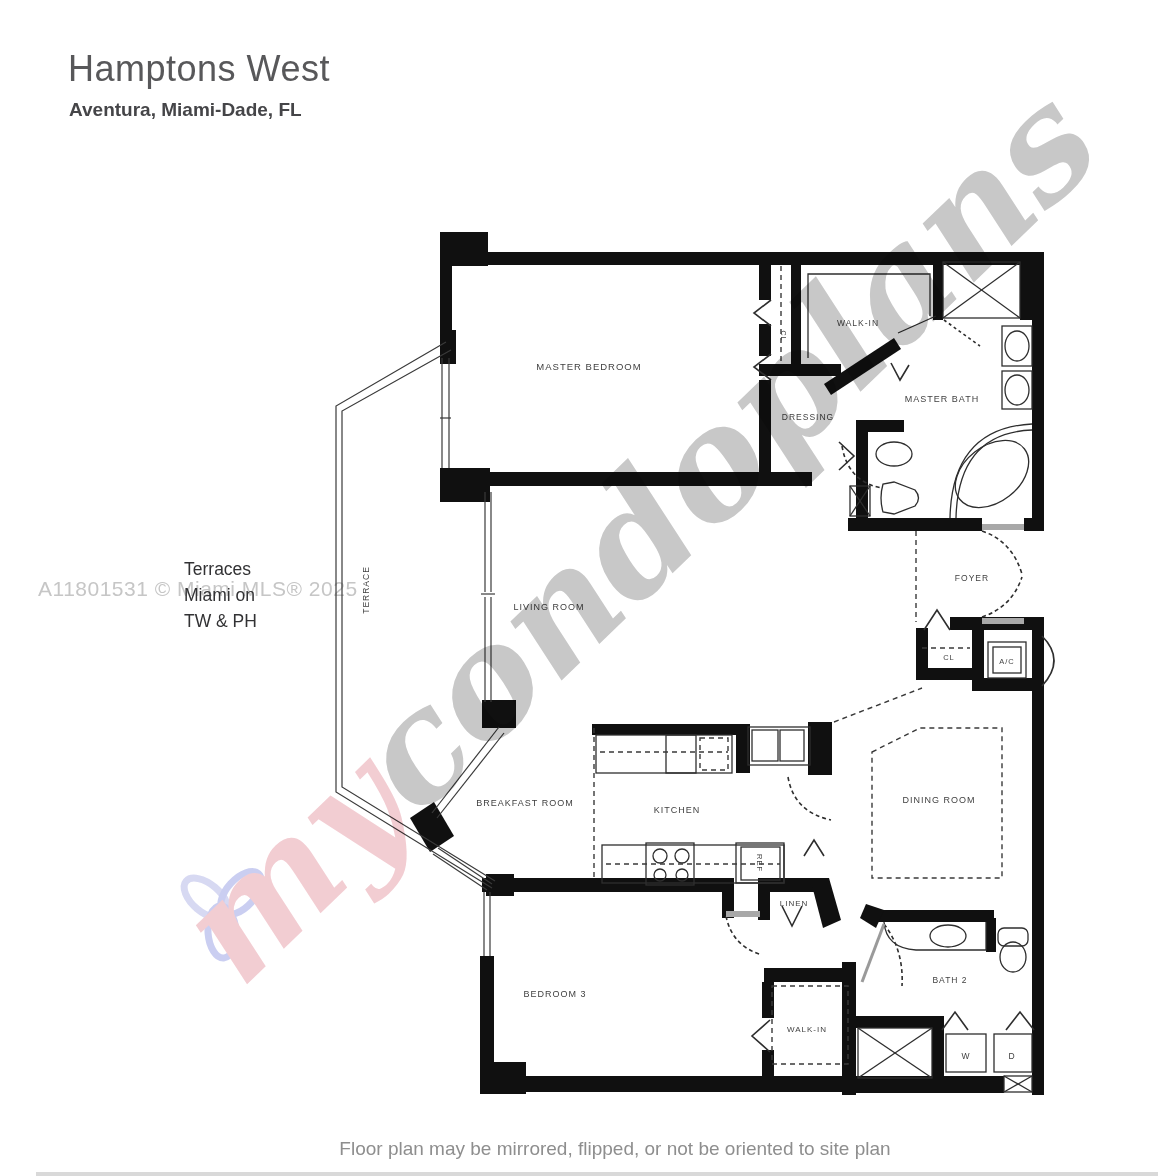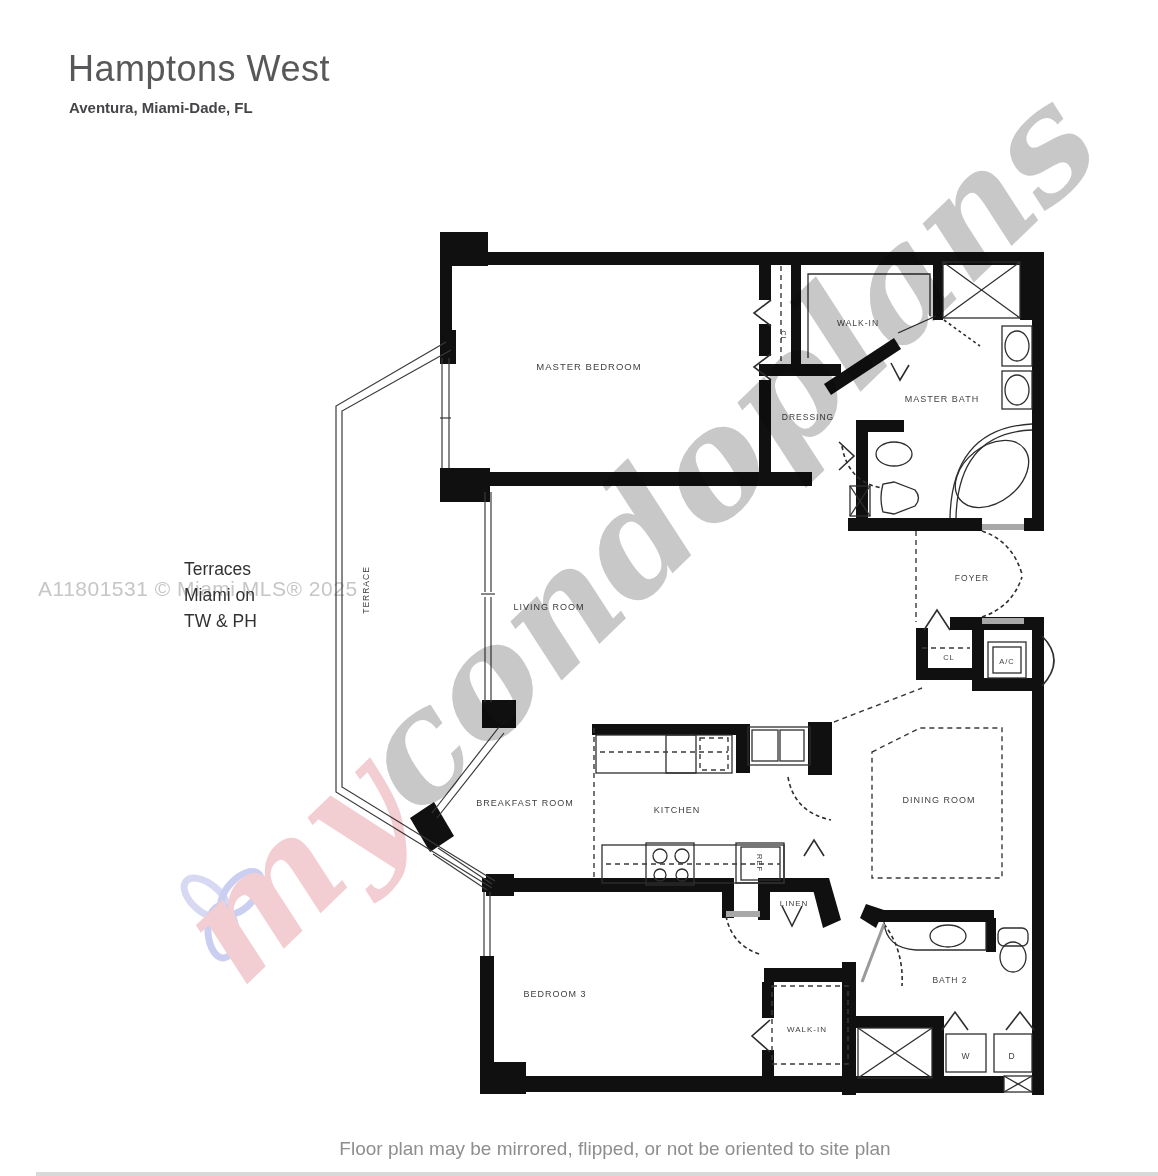--- a/index.html
+++ b/index.html
@@ -1,21 +1,21 @@
 <!DOCTYPE html>
 <html><head>
 <meta charset="utf-8">
 <style>
   html,body{margin:0;padding:0;background:#ffffff;}
   body{width:1158px;height:1176px;position:relative;overflow:hidden;
        font-family:"Liberation Sans", sans-serif;}
   .page{position:absolute;inset:0;background:#fff;margin-left:36px;}
   .hdr-title{position:absolute;left:32px;top:48px;font-size:36px;color:#58585a;
              letter-spacing:.5px;font-weight:400;}
-  .hdr-sub{position:absolute;left:33px;top:99px;font-size:15px;font-weight:bold;color:#454548;}
+  .hdr-sub{position:absolute;left:33px;top:99px;font-size:19px;font-weight:bold;color:#454548;}
   .mls-note{position:absolute;left:2px;top:577px;font-size:21px;color:#c6c6c6;letter-spacing:.5px;}
   .terrace-note{position:absolute;left:148px;top:556px;width:148px;text-align:left;
                 font-size:17.5px;line-height:26px;color:#323234;}
   .disclaimer{position:absolute;left:0;top:1138px;width:1158px;text-align:center;
               font-size:19px;color:#8e8e8e;}
   .bottom-strip{position:absolute;left:0;bottom:0;width:1158px;height:4px;background:#d9d9d9;}
   svg text.rl{font-family:"Liberation Sans",sans-serif;fill:#3f3f3f;letter-spacing:1px;}
   .wm-script{font-family:"DejaVu Serif",serif;font-style:italic;font-weight:bold;}
 </style>
 </head>

